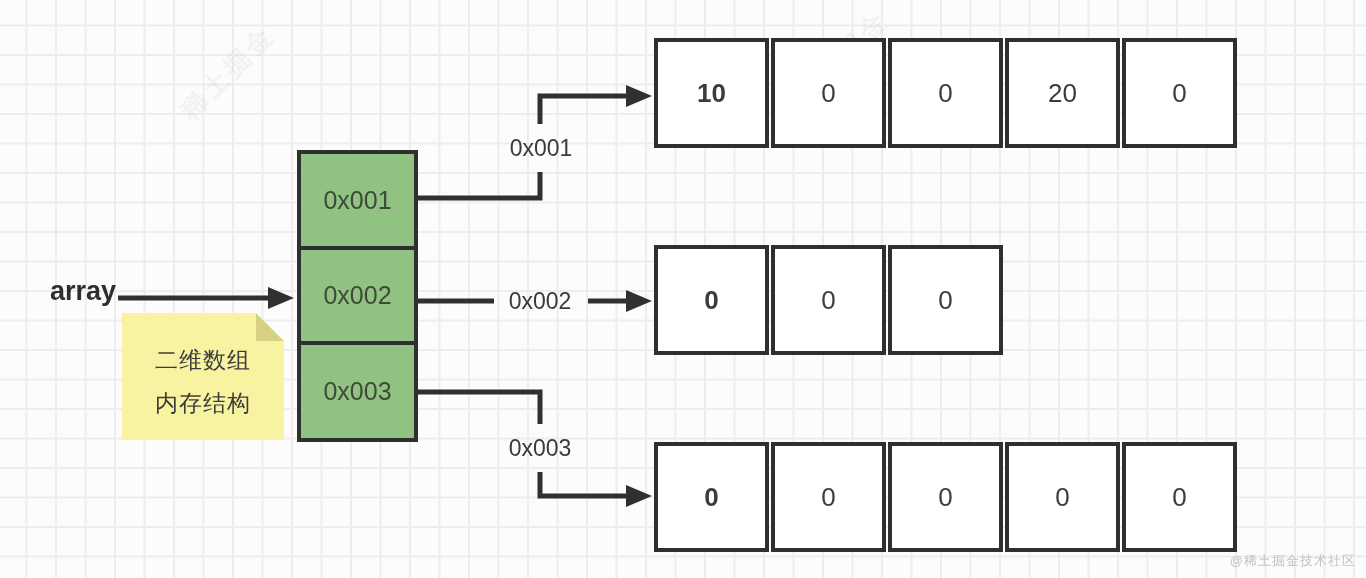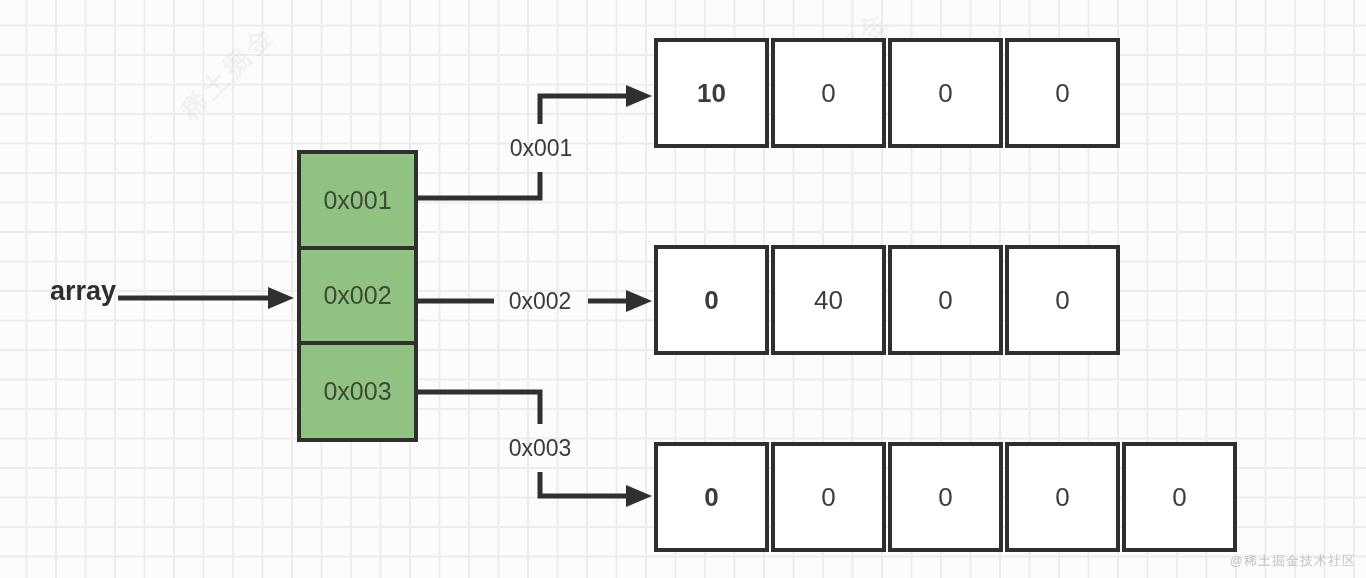--- a/index.html
+++ b/index.html
@@ -165,41 +165,48 @@
     </g>
 
     <g>
       <path d="M418 392 H540 V424 M540 472 V496 H628"></path>
       <polygon points="652,496 626,485 626,507"></polygon>
     </g>
   </svg>
 
   <div class="pointer-label">array</div>
 
+  <div class="note">
+    <div class="note-fold"></div>
+    <div class="note-text">
+      <div>二维数组</div>
+      <div>内存结构</div>
+    </div>
+  </div>
 
   <div class="addr-col">
     <div class="addr-box b1">0x001</div>
     <div class="addr-box b2">0x002</div>
     <div class="addr-box b3">0x003</div>
   </div>
 
   <div class="arrow-label al-1">0x001</div>
   <div class="arrow-label al-2">0x002</div>
   <div class="arrow-label al-3">0x003</div>
 
   <div class="mem-row r1">
     <div class="cell">10</div>
     <div class="cell">0</div>
     <div class="cell">0</div>
+    <div class="cell">20</div>
     <div class="cell">0</div>
   </div>
 
   <div class="mem-row r2">
     <div class="cell">0</div>
-    <div class="cell">40</div>
     <div class="cell">0</div>
     <div class="cell">0</div>
   </div>
 
   <div class="mem-row r3">
     <div class="cell">0</div>
     <div class="cell">0</div>
     <div class="cell">0</div>
     <div class="cell">0</div>
     <div class="cell">0</div>

